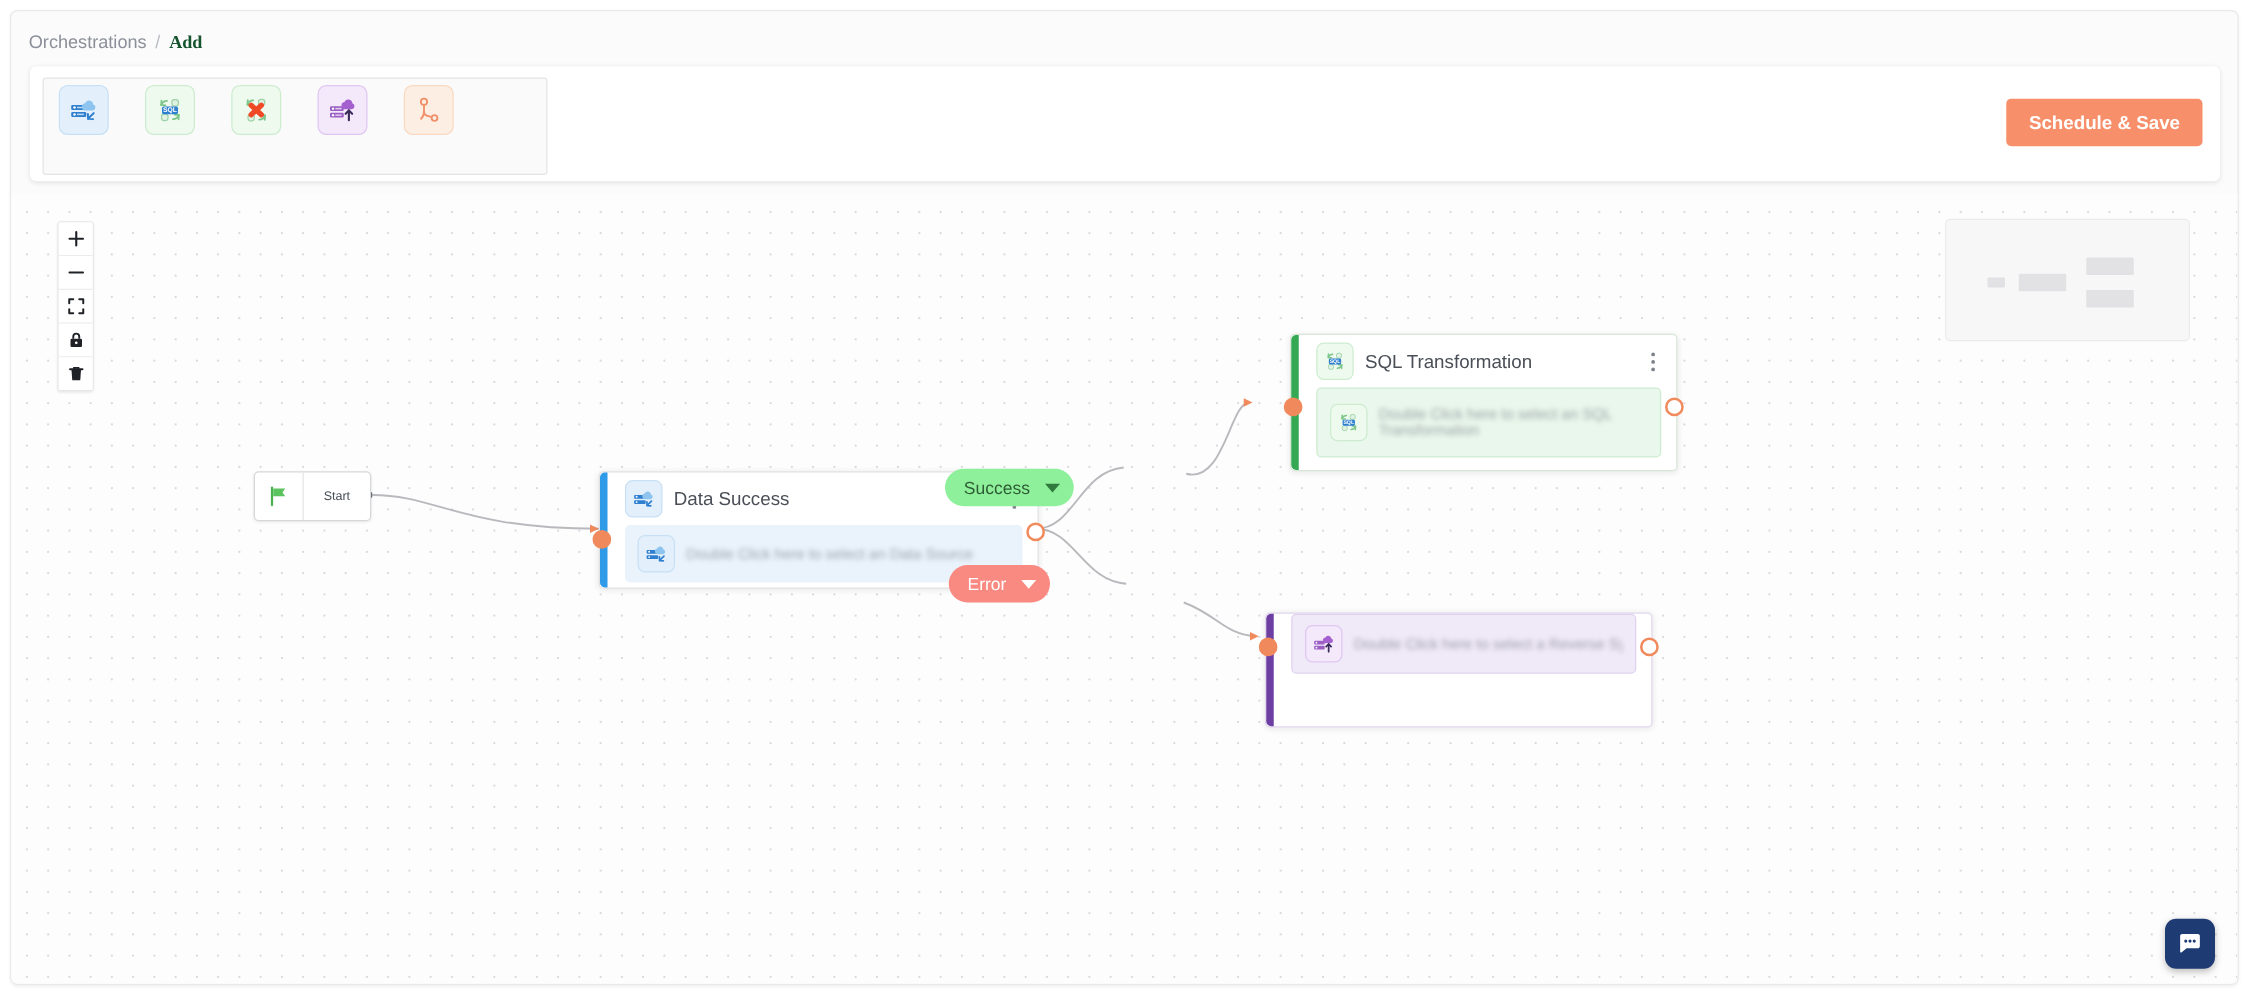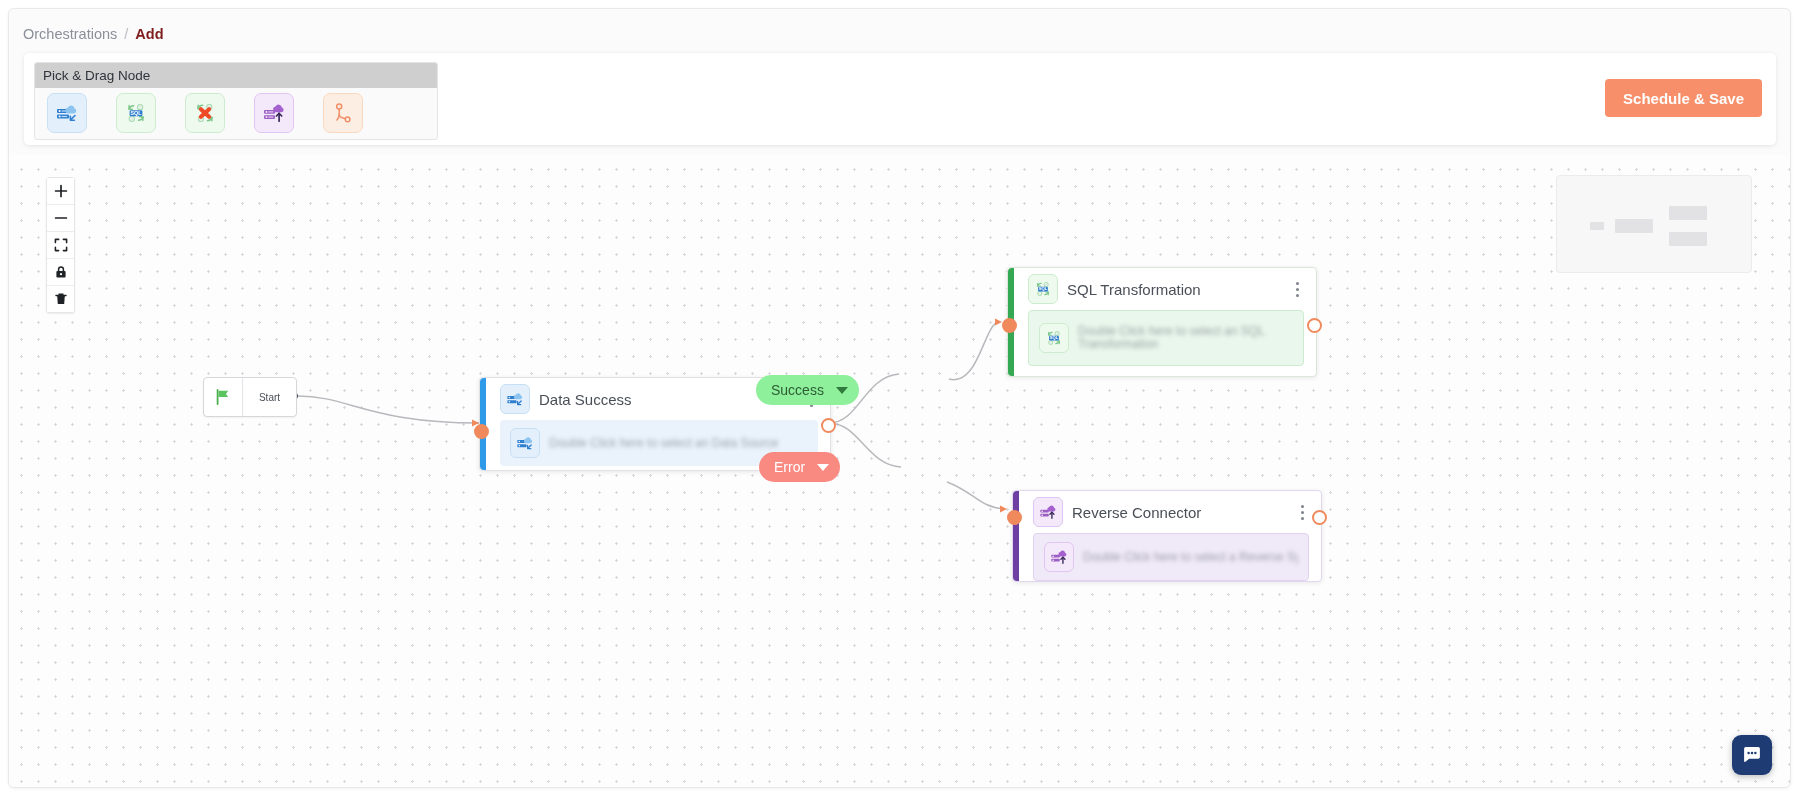--- a/index.html
+++ b/index.html
@@ -22,21 +22,21 @@
   }
 
   
   .breadcrumb{
     position:absolute;left:14px;top:12px;
     height:26px;display:flex;align-items:center;gap:7px;
     font-size:14.5px;
   }
   .bc-root{color:#8b8f98;text-align:right;}
   .bc-sep{color:#b9bcc2;}
-  .bc-current{color:#7f1d1d;font-weight:bold;}
+  .bc-current{color:#14532d;font-weight:bold;font-family:Liberation Serif, serif;}
 
   
   .tool-card{
     position:absolute;left:15px;top:44px;
     width:1752px;height:92px;
     background:#ffffff;
     border-radius:5px;
     box-shadow:0 1px 4px rgba(0,0,0,.10);
   }
   .palette{
@@ -181,21 +181,21 @@
     filter:blur(2.1px);
     white-space:nowrap;
     display:flex;align-items:center;
   }
 
   
   .n-blue .node-bar{background:#2f9ae8;}
   .n-blue .node-body{background:#eaf3fc;}
   .n-blue .node-chip,.n-blue .body-chip{background:#e3f0fb;border:1px solid #c8e0f5;}
 
-  .n-green{border-color:#d8e7d8;}
+  .n-green{border-color:#d8e7d8;margin-left:25px;}
   .n-green .node-bar{background:#34a853;}
   .n-green .node-body{background:#e9f7ec;border:1px solid #cdeccf;}
   .n-green .node-chip,.n-green .body-chip{background:#effaef;border:1px solid #cdeccf;}
 
   .n-purple{border-color:#e2d8ee;}
   .n-purple .node-bar{background:#6e3fa3;}
   .n-purple .node-body{background:#f0eaf8;border:1px solid #e0d2ef;}
   .n-purple .node-chip,.n-purple .body-chip{background:#f4e9fb;border:1px solid #e0c6f2;}
 
   
@@ -241,23 +241,20 @@
 
   <div class="breadcrumb">
     <span class="bc-root">Orchestrations</span>
     <span class="bc-sep">/</span>
     <span class="bc-current">Add</span>
   </div>
 
   <div class="tool-card">
 
     <div class="palette">
-      <div class="palette-head">
-        <span>Pick &amp; Drag Node</span>
-      </div>
       <div class="palette-body">
 
         <div class="pal-icon pal-blue">
           <svg width="26" height="26" viewBox="0 0 26 26">
             <rect x="3" y="9" width="12" height="4" rx="1" fill="#2f7fd0"></rect>
             <rect x="3" y="14.5" width="12" height="4" rx="1" fill="#2f7fd0"></rect>
             <circle cx="5.6" cy="11" r="1" fill="#fff"></circle>
               <circle cx="5.6" cy="16.5" r="1" fill="#fff"></circle>
             <rect x="7.6" y="10.4" width="5.5" height="1.2" fill="#bcd9f4"></rect>
             <rect x="7.6" y="15.9" width="5.5" height="1.2" fill="#bcd9f4"></rect>
@@ -459,39 +456,20 @@
           </svg>
         </div>
         <div class="redacted" style="white-space:normal;line-height:13px;height:26px;">Double Click here to select an SQL Transformation</div>
       </div>
       <div class="port filled" style="left:-6px;top:50px;"></div>
       <div class="port" style="right:-6px;top:50px;"></div>
     </div>
 
     <div class="node n-purple" style="left:1003px;top:335px;width:308px;height:90px;">
       <div class="node-bar"></div>
-      <div class="node-head">
-        <div class="node-chip">
-          <svg width="20" height="20" viewBox="0 0 26 26">
-            <rect x="3" y="10" width="11" height="3.8" rx="1" fill="#9b5fc4"></rect>
-            <rect x="3" y="15.2" width="11" height="3.8" rx="1" fill="#9b5fc4"></rect>
-            <circle cx="5.4" cy="11.9" r="0.95" fill="#fff"></circle>
-              <circle cx="5.4" cy="17.1" r="0.95" fill="#fff"></circle>
-            <path d="M14.6 6.6a3.3 3.3 0 016.3 1 2.4 2.4 0 01-.6 4.7h-4.7a2.8 2.8 0 01-1-5.7z" fill="#a560cf"></path>
-            <path d="M18.1 21.2V13.4" stroke="#3a2a5a" stroke-width="1.8" fill="none" stroke-linecap="round"></path>
-            <path d="M15.5 16l2.6-2.7 2.6 2.7" stroke="#3a2a5a" stroke-width="1.8" fill="none" stroke-linecap="round" stroke-linejoin="round"></path>
-          </svg>
-        </div>
-        <span class="node-title">Reverse Connector</span>
-        <div class="kebab">
-            <i></i>
-            <i></i>
-            <i></i>
-          </div>
-      </div>
       <div class="node-body">
         <div class="body-chip">
           <svg width="20" height="20" viewBox="0 0 26 26">
             <rect x="3" y="10" width="11" height="3.8" rx="1" fill="#9b5fc4"></rect>
             <rect x="3" y="15.2" width="11" height="3.8" rx="1" fill="#9b5fc4"></rect>
             <circle cx="5.4" cy="11.9" r="0.95" fill="#fff"></circle>
               <circle cx="5.4" cy="17.1" r="0.95" fill="#fff"></circle>
             <path d="M14.6 6.6a3.3 3.3 0 016.3 1 2.4 2.4 0 01-.6 4.7h-4.7a2.8 2.8 0 01-1-5.7z" fill="#a560cf"></path>
             <path d="M18.1 21.2V13.4" stroke="#3a2a5a" stroke-width="1.8" fill="none" stroke-linecap="round"></path>
             <path d="M15.5 16l2.6-2.7 2.6 2.7" stroke="#3a2a5a" stroke-width="1.8" fill="none" stroke-linecap="round" stroke-linejoin="round"></path>

